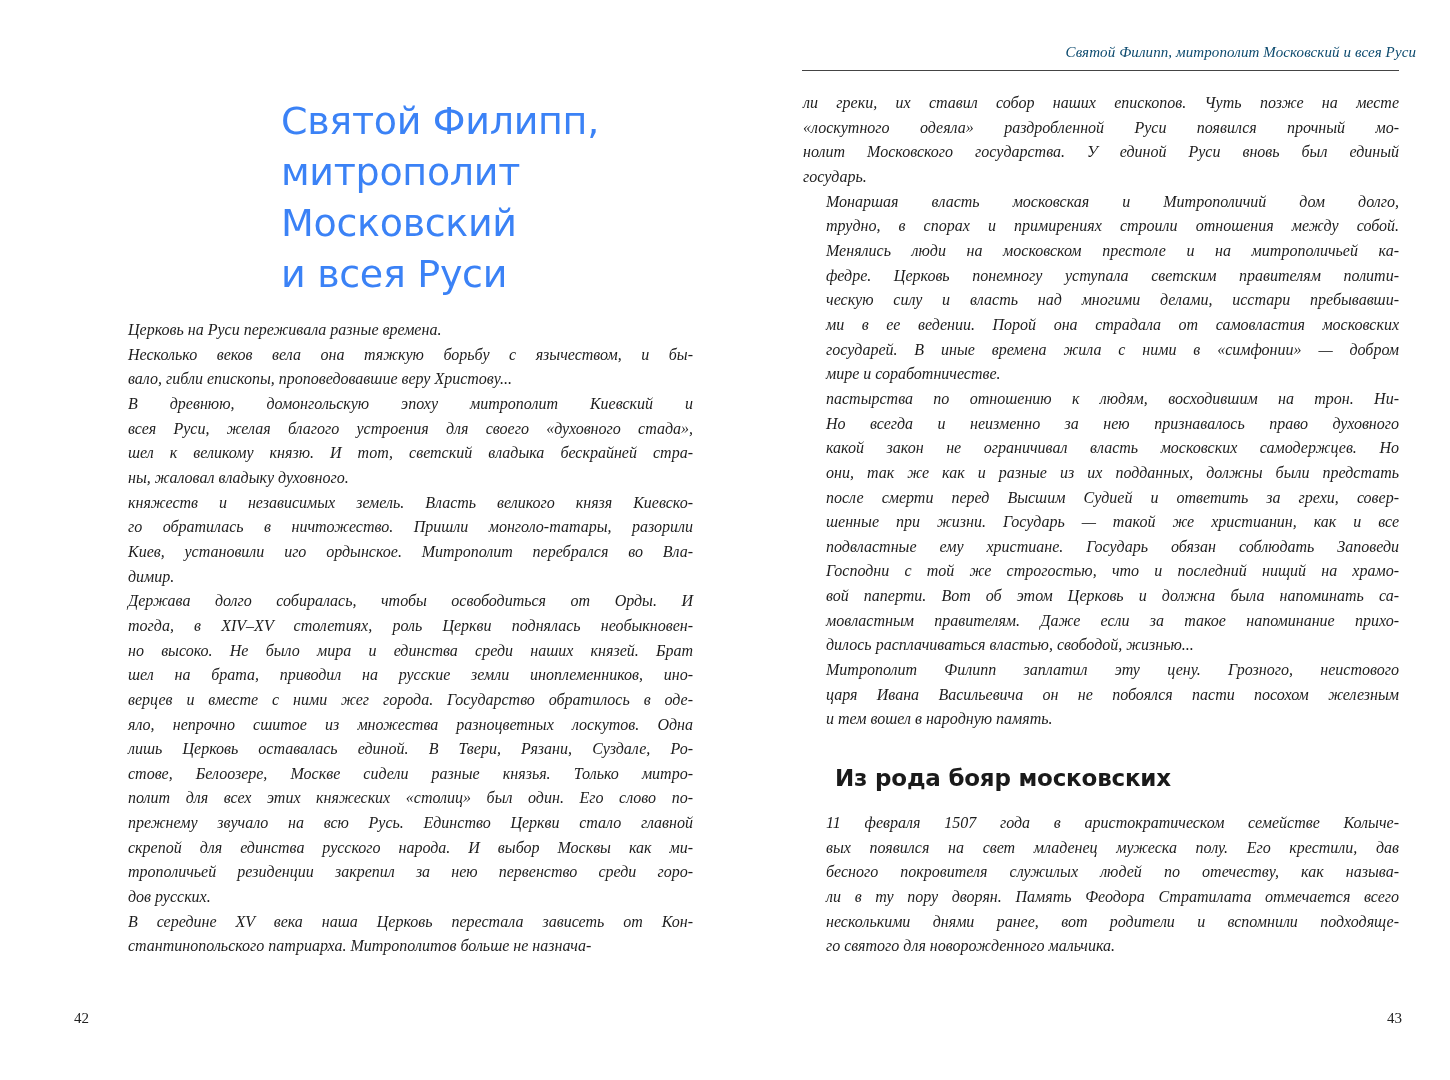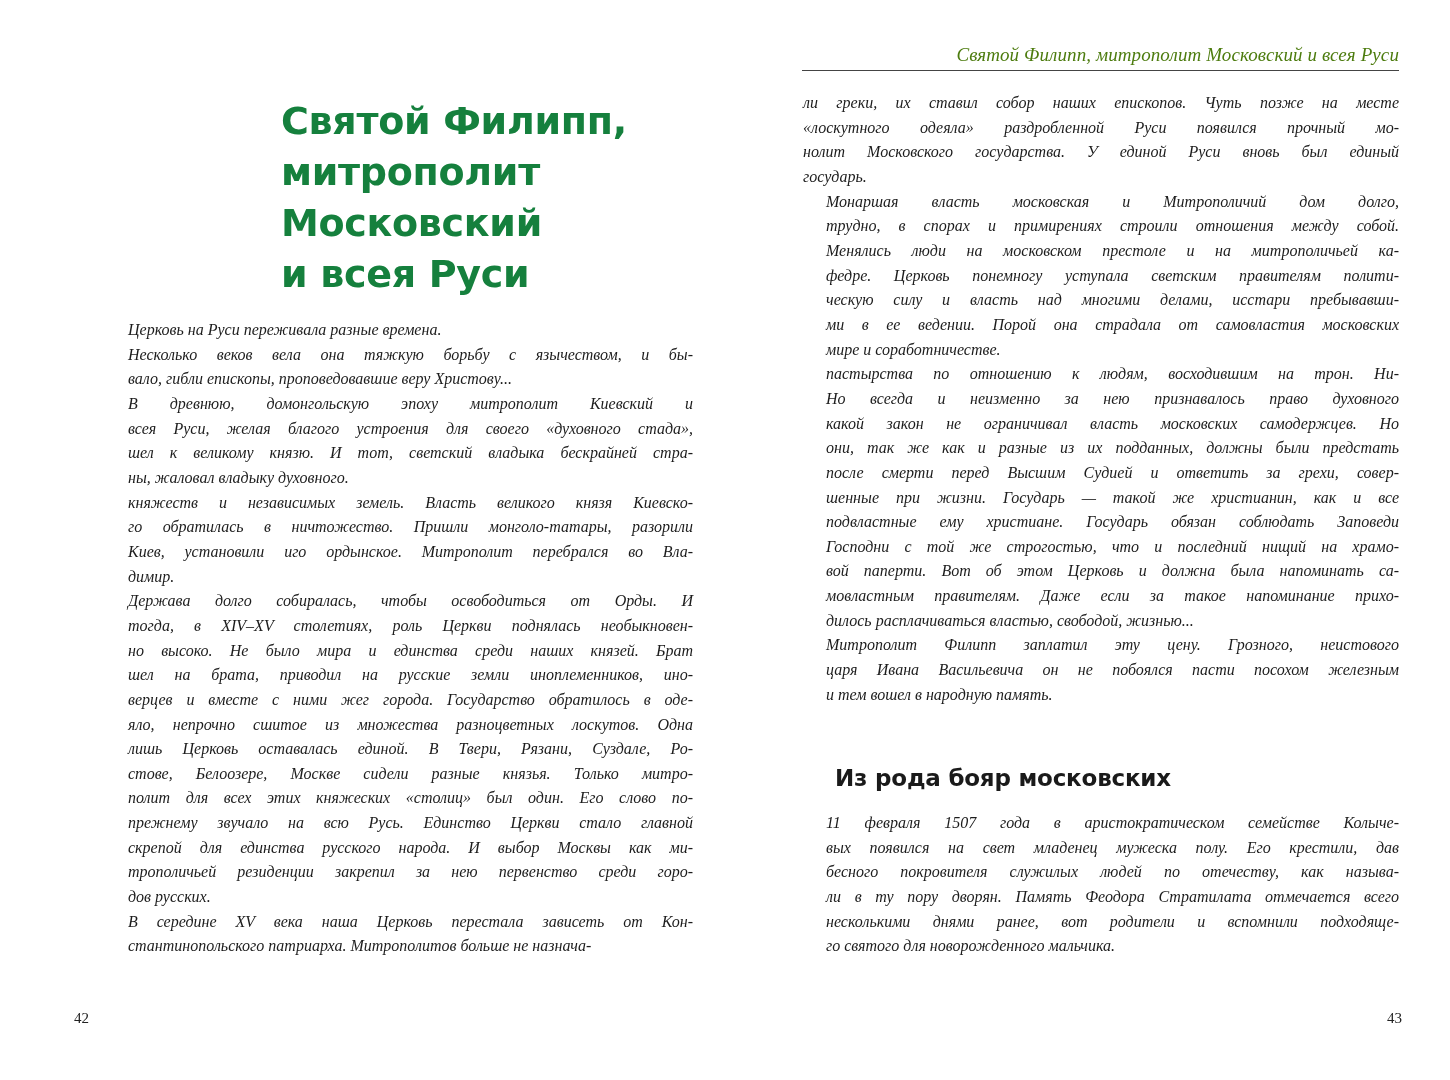--- a/index.html
+++ b/index.html
@@ -3,34 +3,34 @@
 <meta charset="utf-8">
 <style>
   html, body { margin: 0; padding: 0; background: #ffffff; }
   body { width: 1450px; height: 1080px; position: relative; overflow: hidden; }
   .spread { position: absolute; left: 0; top: 0; width: 1450px; height: 1080px; background: #fff; }
   .page { position: absolute; top: 0; height: 1080px; }
   .page-left { left: 0; width: 725px; }
   .page-right { left: 725px; width: 725px; }
 
   .running-head {
-    position: absolute; left: 77px; top: 44px; width: 597px;
+    position: absolute; left: 94px; top: 44px; width: 597px;
     text-align: right;
     font-family: "Liberation Serif", serif; font-style: italic;
-    font-size: 19px; color: #4d7c0f; letter-spacing: 0.1px;
+    font-size: 15px; color: #0c4a6e; letter-spacing: 0.1px;
   }
   .head-rule {
     position: absolute; left: 77px; top: 70px; width: 597px; height: 0;
     border-top: 1px solid #444;
   }
 
   .chapter-title {
     position: absolute; left: 281px; top: 96px; width: 420px;
-    font-family: "DejaVu Sans", sans-serif; font-weight: bold;
-    font-size: 38px; line-height: 51px; color: #15803d; margin: 0;
+    font-family: "DejaVu Sans", sans-serif; font-weight: normal;
+    font-size: 38px; line-height: 51px; color: #3b82f6; margin: 0;
     letter-spacing: -0.3px;
   }
   .chapter-title span { display: block; }
 
   .body-text {
     position: absolute;
     font-family: "Liberation Serif", serif;
     font-size: 16px; line-height: 24.65px; color: #1c1c1c;
     text-align: justify;
     font-style: italic;
@@ -125,20 +125,21 @@
           <span class="line">нолит Московского государства. У единой Руси вновь был единый</span>
           <span class="line last">государь.</span>
         </p>
         <p class="para">
           <span class="line" style="text-indent: 23px;">Монаршая власть московская и Митрополичий дом долго,</span>
           <span class="line">трудно, в спорах и примирениях строили отношения между собой.</span>
           <span class="line">Менялись люди на московском престоле и на митрополичьей ка-</span>
           <span class="line">федре. Церковь понемногу уступала светским правителям полити-</span>
           <span class="line">ческую силу и власть над многими делами, исстари пребывавши-</span>
           <span class="line">ми в ее ведении. Порой она страдала от самовластия московских</span>
+          <span class="line">государей. В иные времена жила с ними в «симфонии» — добром</span>
           <span class="line last">мире и соработничестве.</span>
         </p>
         <p class="para">
           <span class="line">пастырства по отношению к людям, восходившим на трон. Ни-</span>
           <span class="line" style="text-indent: 23px;">Но всегда и неизменно за нею признавалось право духовного</span>
           <span class="line">какой закон не ограничивал власть московских самодержцев. Но</span>
           <span class="line">они, так же как и разные из их подданных, должны были предстать</span>
           <span class="line">после смерти перед Высшим Судией и ответить за грехи, совер-</span>
           <span class="line">шенные при жизни. Государь — такой же христианин, как и все</span>
           <span class="line">подвластные ему христиане. Государь обязан соблюдать Заповеди</span>

